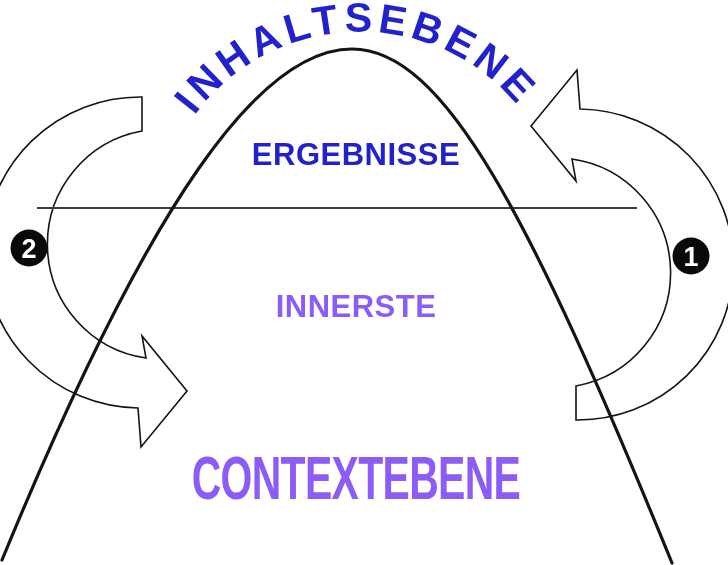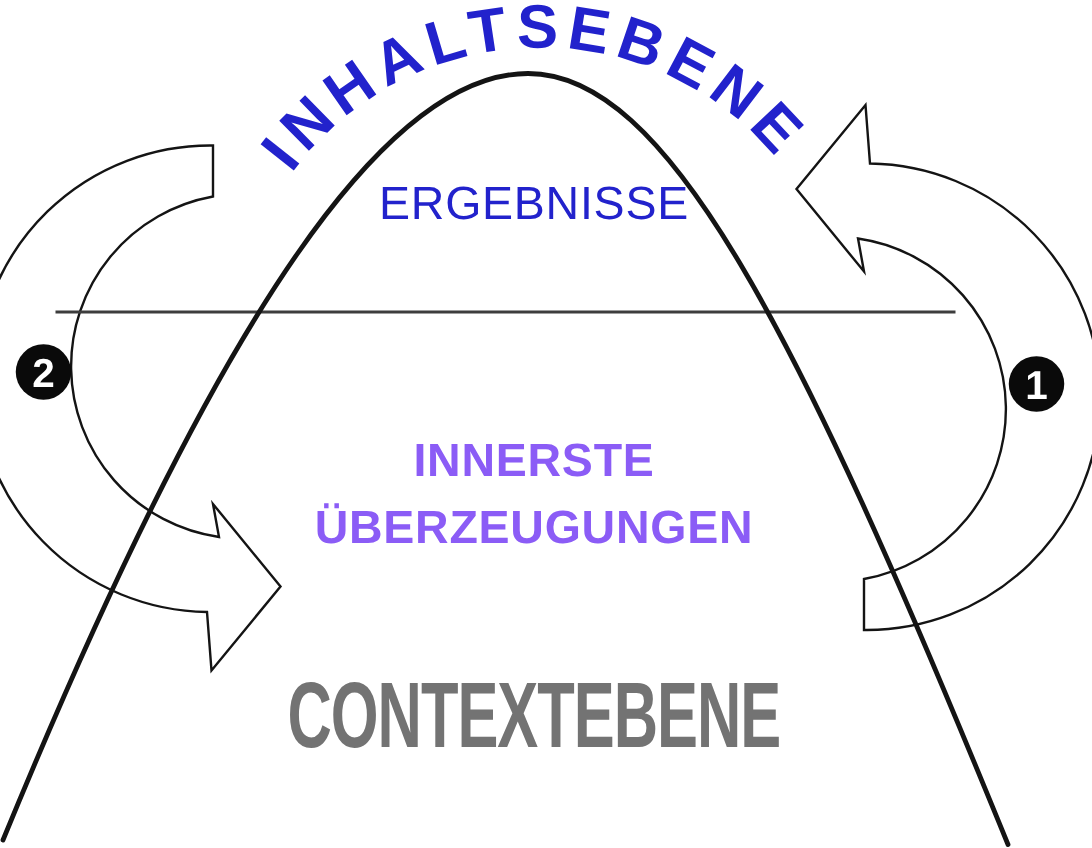--- a/index.html
+++ b/index.html
@@ -21,39 +21,39 @@
     top: 0;
   }
   .label {
     position: absolute;
     left: 0;
     width: 712px;
     text-align: center;
     white-space: nowrap;
   }
   .results-label {
-    top: 118px;
+    top: 137px;
     font-size: 31px;
-    font-weight: normal;
+    font-weight: bold;
     letter-spacing: 0.5px;
     color: #2222cc;
   }
   .convictions-label {
     top: 284px;
     font-size: 31px;
     font-weight: bold;
     line-height: 45px;
     letter-spacing: 0.5px;
     color: #8b5cf6;
   }
   .context-label {
     top: 442px;
     font-size: 62px;
     font-weight: bold;
-    color: #737373;
+    color: #8b5cf6;
   }
   .context-label .squeeze {
     display: inline-block;
     transform: scaleX(0.66);
     transform-origin: 50% 50%;
     letter-spacing: -1px;
   }
   .arc-title {
     font-family: "Liberation Sans", sans-serif;
     font-size: 41px;
@@ -109,20 +109,19 @@
     <g>
       <circle cx="691" cy="256" r="18.5" fill="#0a0a0a"></circle>
       <text class="badge-digit" x="691" y="257" text-anchor="middle" dominant-baseline="central" fill="#ffffff">1</text>
     </g>
   </svg>
 
   <div class="label results-label">ERGEBNISSE</div>
 
   <div class="label convictions-label">
     <div>INNERSTE</div>
-    <div>ÜBERZEUGUNGEN</div>
   </div>
 
   <div class="label context-label">
     <span class="squeeze">CONTEXTEBENE</span>
   </div>
 
 </div>
 
 </body></html>

